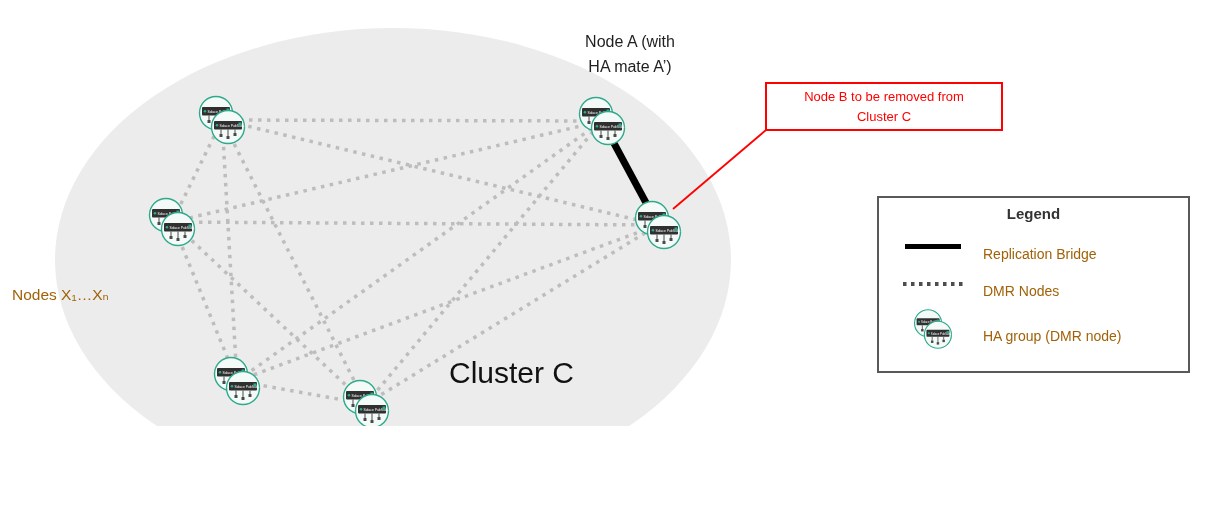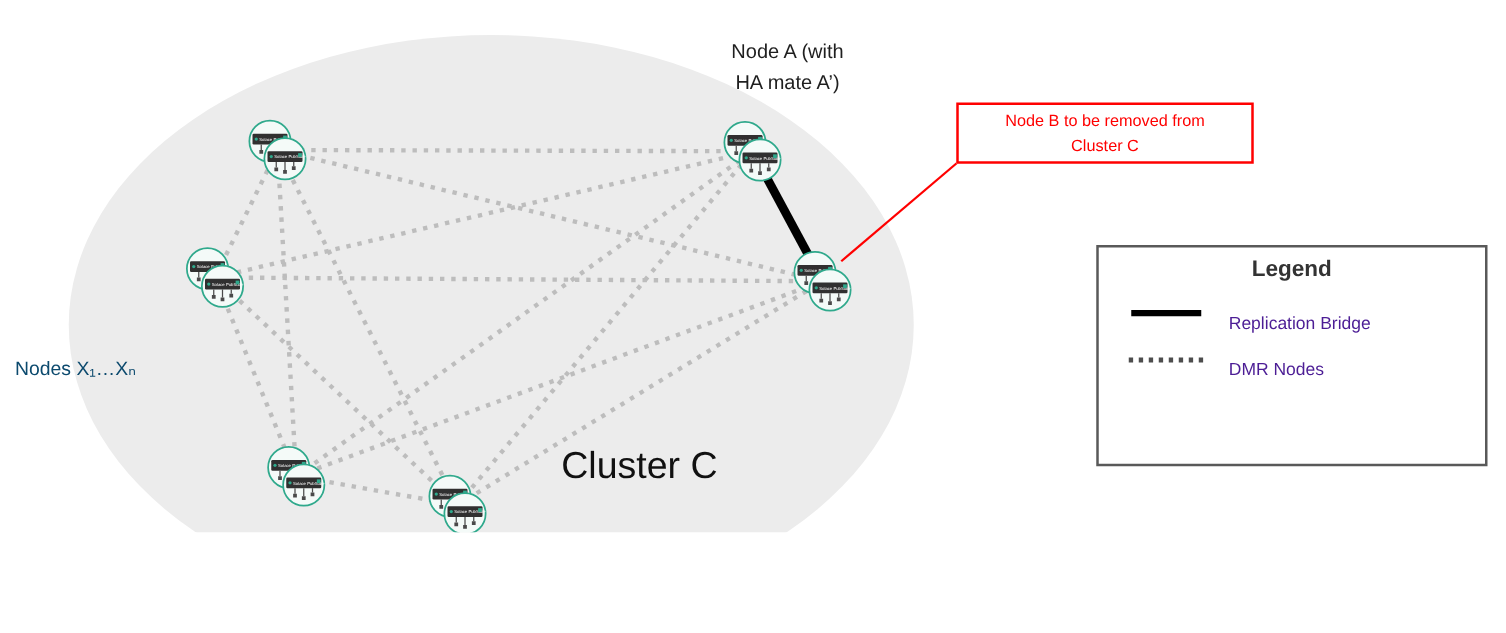--- a/index.html
+++ b/index.html
@@ -25,21 +25,21 @@
     color: #1f1f1f;
     white-space: pre-line;
   }
   #node-a-label { left: 545px; top: 30px; width: 170px; }
   #node-b-label { left: 614px; top: 265px; width: 176px; }
 
   #nodes-x-label {
     position: absolute;
     left: 12px; top: 286px;
     font-size: 15.5px;
-    color: #0c4a6e;
+    color: #a16207;
   }
   #cluster-c-label {
     position: absolute;
     left: 449px; top: 356px;
     font-size: 30px;
     color: #111111;
   }
 
   #callout-box {
     position: absolute;
@@ -63,40 +63,40 @@
     left: 877px; top: 196px;
     width: 313px; height: 177px;
     background: #ffffff;
     border: 2px solid #595959;
     box-sizing: border-box;
     padding: 5px 16px 4px 16px;
   }
   #legend-title {
     text-align: center;
     font-weight: bold;
-    font-size: 18px;
+    font-size: 15px;
     color: #333333;
     margin: 2px 0 6px 0;
   }
   .legend-row {
     display: flex;
     align-items: center;
     min-height: 37px;
   }
   .legend-row.tall { min-height: 54px; }
   .legend-swatch-col {
     width: 76px;
     display: flex;
     align-items: center;
     justify-content: center;
     flex: none;
   }
   .legend-label {
     font-size: 14px;
-    color: #4c1d95;
+    color: #a16207;
     padding-left: 12px;
     margin-top: 14px;
   }
   #bridge-swatch { width: 56px; height: 5px; background: #000000; }
 </style>
 </head>
 <body>
 
 <div id="stage">
 
@@ -184,15 +184,23 @@
 
     <div class="legend-row">
       <div class="legend-swatch-col">
         <svg width="62" height="8">
           <line x1="1" y1="4" x2="61" y2="4" stroke="#4d4d4d" stroke-width="4" stroke-dasharray="3.5 4.5"></line>
         </svg>
       </div>
       <div class="legend-label">DMR Nodes</div>
     </div>
 
+    <div class="legend-row tall">
+      <div class="legend-swatch-col">
+        <svg width="62" height="52">
+          <use href="#ha-node" transform="translate(31,26) scale(0.82)"></use>
+        </svg>
+      </div>
+      <div class="legend-label">HA group (DMR node)</div>
+    </div>
   </div>
 
 </div>
 
 </body></html>

